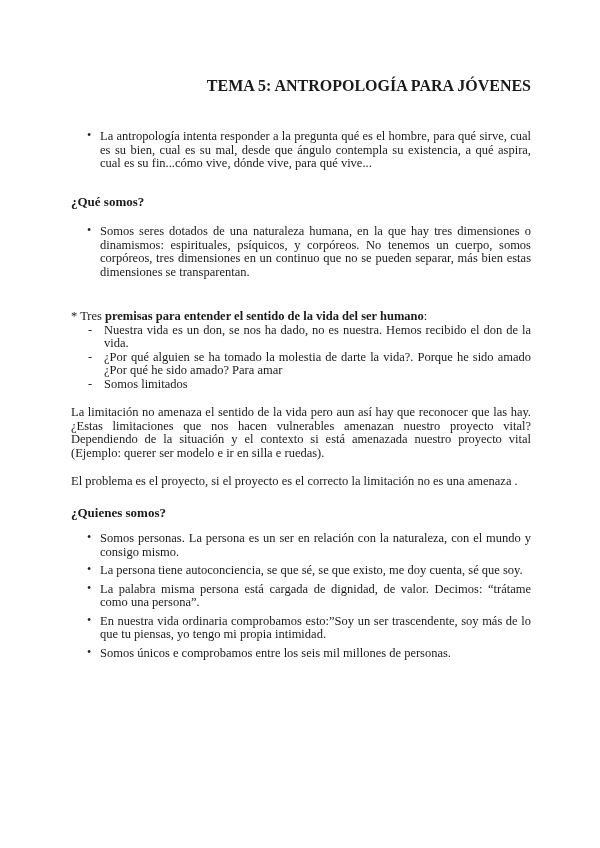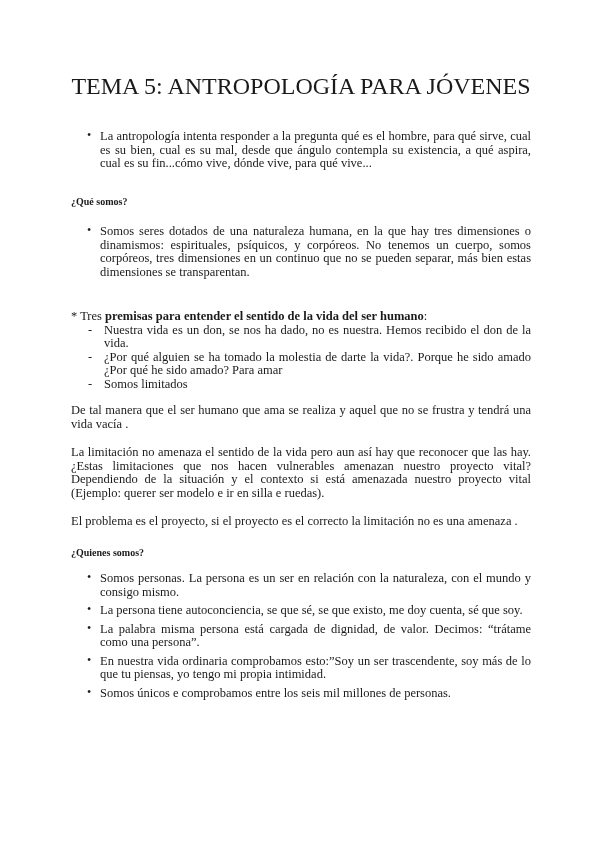--- a/index.html
+++ b/index.html
@@ -8,40 +8,40 @@
     box-sizing:border-box;
     width:600px; height:848px;
     padding:74px 69px 20px 71px;
     background:#ffffff;
     color:#1a1a1a;
     font-family:"Liberation Serif","DejaVu Serif",serif;
     font-size:12.5px;
     line-height:13.5px;
   }
   .title {
-    font-size:24px; line-height:24px; font-weight:400;
-    text-align:center; margin:0 0 32px 0;
+    font-size:16px; line-height:24px; font-weight:700;
+    text-align:right; margin:0 0 32px 0;
   }
   ul { list-style:none; margin:0; padding:0; }
   .blist li {
     position:relative; padding-left:29px; margin:0 0 7px 0;
     text-align:justify;
   }
   .blist li:last-child { margin-bottom:0; }
   .blist li::before {
     content:"\2022"; position:absolute; left:16px; top:-1px; font-size:12px;
   }
   .blist li.gap-lg { margin-bottom:17px; }
   .blist.tight li { margin-bottom:5px; }
   .blist.tight li:last-child { margin-bottom:0; }
   .dlist li {
     position:relative; padding-left:33px; margin:0; text-align:justify;
   }
   .dlist li::before { content:"-"; position:absolute; left:17px; }
-  .h2 { font-size:10px; line-height:13.5px; font-weight:700; }
+  .h2 { font-size:13px; line-height:13.5px; font-weight:700; }
   .h2-a { margin:24px 0 17px 0; }
   .h2-b { margin:17px 0 13px 0; }
   p { margin:0; text-align:justify; }
   .premisas-lead { margin-top:31px; text-align:left; }
   .p-detal { margin-top:13px; }
   .p-limit { margin-top:15px; }
   .p-prob  { margin-top:15px; }
   strong { font-weight:700; }
 </style>
 </head>
@@ -62,21 +62,20 @@
   </ul>
 
   <p class="premisas-lead"><span>* Tres </span><strong>premisas para entender el sentido de la vida del ser humano</strong><span>:</span></p>
 
   <ul class="dlist">
     <li>Nuestra vida es un don, se nos ha dado, no es nuestra. Hemos recibido el don de la vida.</li>
     <li>¿Por qué alguien se ha tomado la molestia de darte la vida?. Porque he sido amado ¿Por qué he sido amado? Para amar</li>
     <li>Somos limitados</li>
   </ul>
 
-  <p class="p-detal">De tal manera que el ser humano que ama se realiza y aquel que no se frustra y tendrá una vida vacía .</p>
 
   <p class="p-limit">La limitación no amenaza el sentido de la vida pero aun así hay que reconocer que las hay. ¿Estas limitaciones que nos hacen vulnerables amenazan nuestro proyecto vital? Dependiendo de la situación y el contexto si está amenazada nuestro proyecto vital (Ejemplo: querer ser modelo e ir en silla e ruedas).</p>
 
   <p class="p-prob">El problema es el proyecto, si el proyecto es el correcto la limitación no es una amenaza .</p>
 
   <h2 class="h2 h2-b">¿Quienes somos?</h2>
 
   <ul class="blist tight">
     <li>Somos personas. La persona es un ser  en relación con la naturaleza, con el mundo y consigo mismo.</li>
     <li>La persona tiene autoconciencia, se que sé, se que existo, me doy cuenta, sé que soy.</li>

